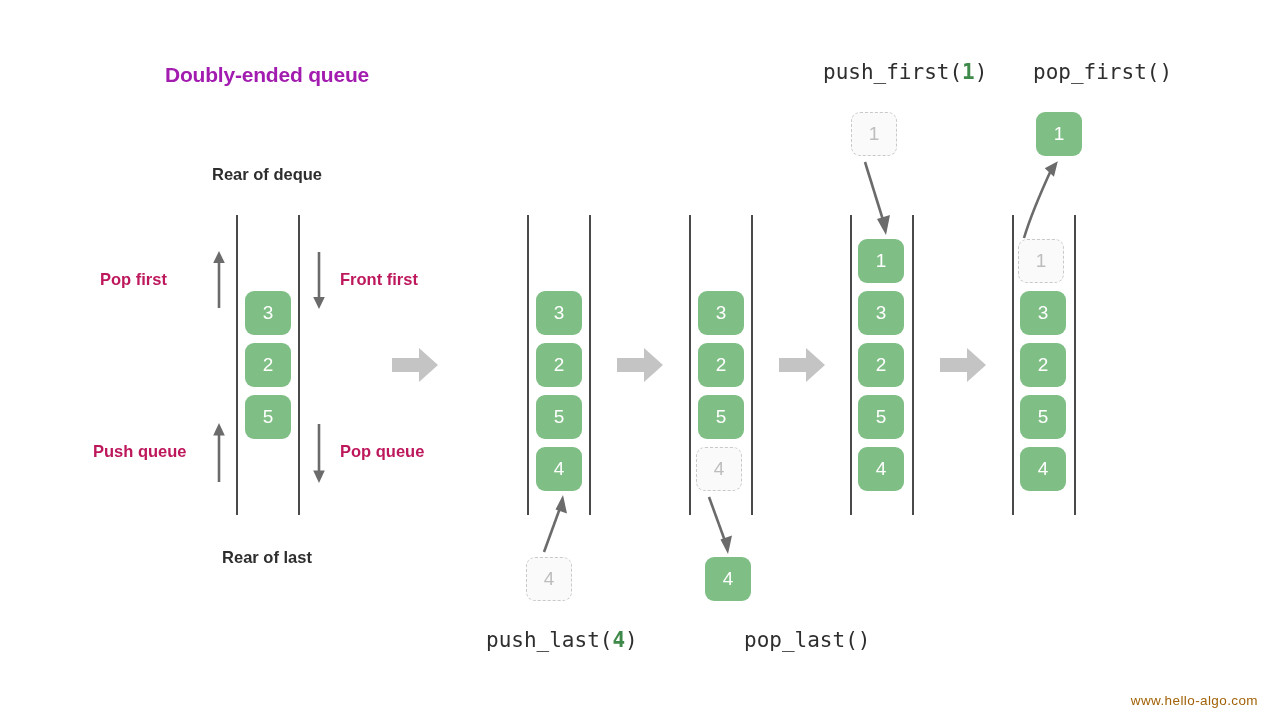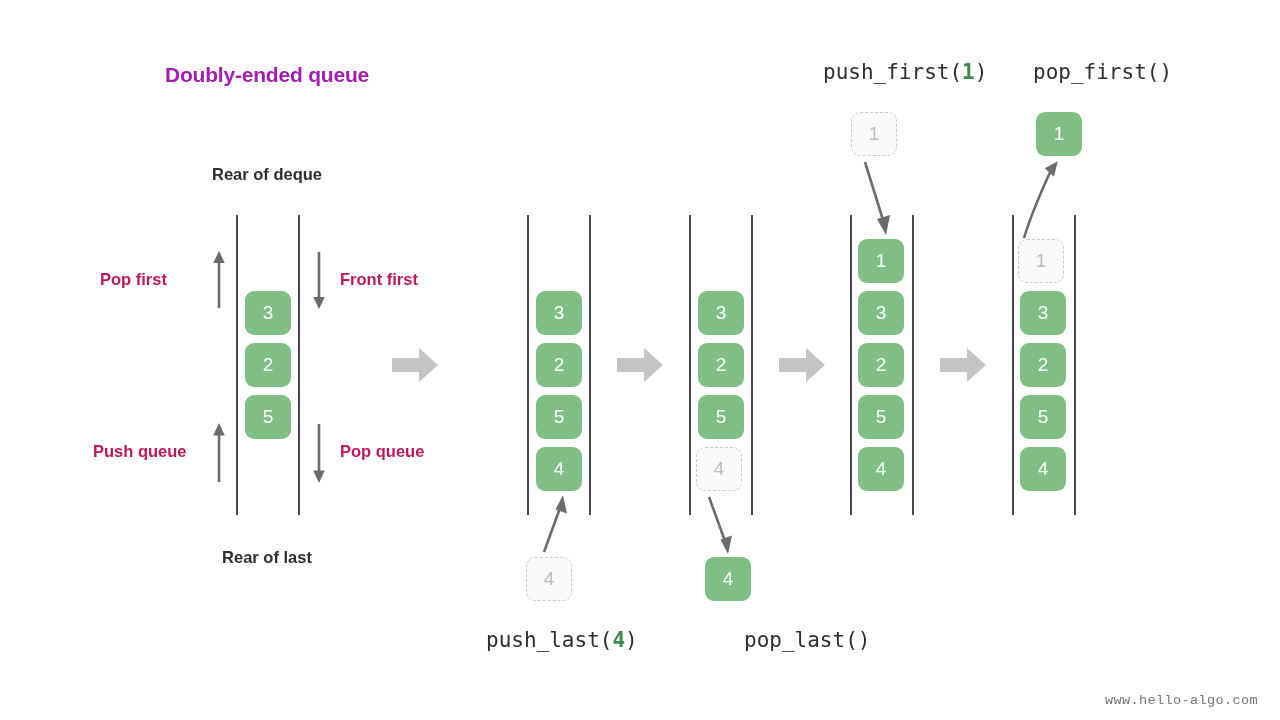--- a/index.html
+++ b/index.html
@@ -99,22 +99,22 @@
   
   .block-arrow { width: 46px; height: 34px; }
 
   
   .thin-arrow { overflow: visible; }
 
   
   #watermark {
     right: 22px;
     bottom: 12px;
-    color: #737373;
-    font-family: Liberation Mono, monospace;
+    color: #a16207;
+    font-family: Liberation Sans, sans-serif;
     font-size: 13.5px;
     letter-spacing: 0.4px;
   }
 </style>
 </head>
 <body>
 
 <div class="abs" id="deque-title">
   <span>Doubly-ended queue</span>
 </div>

